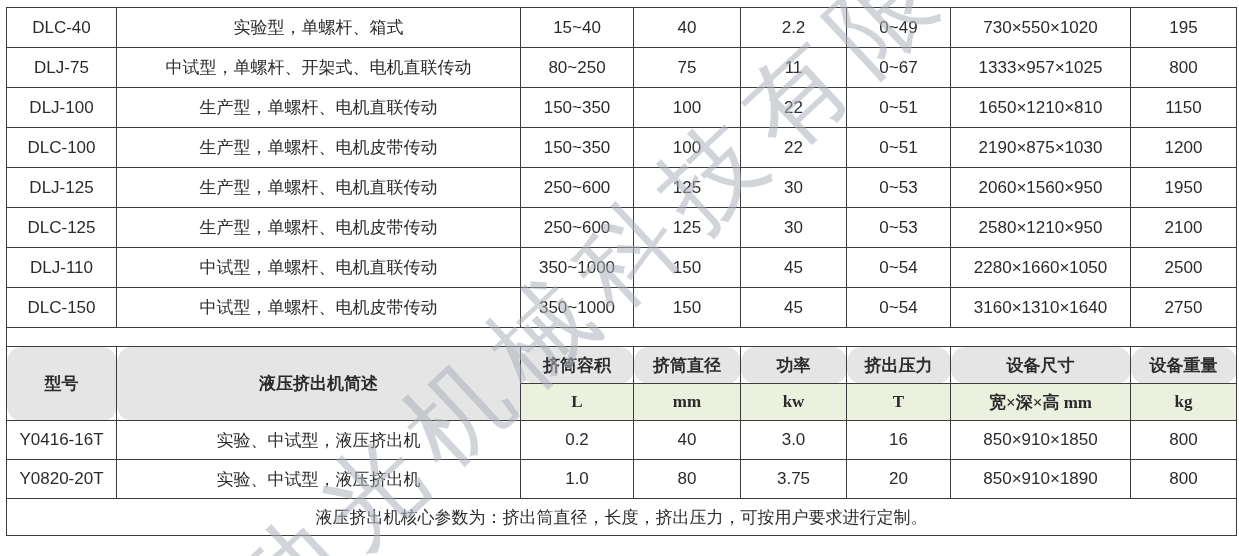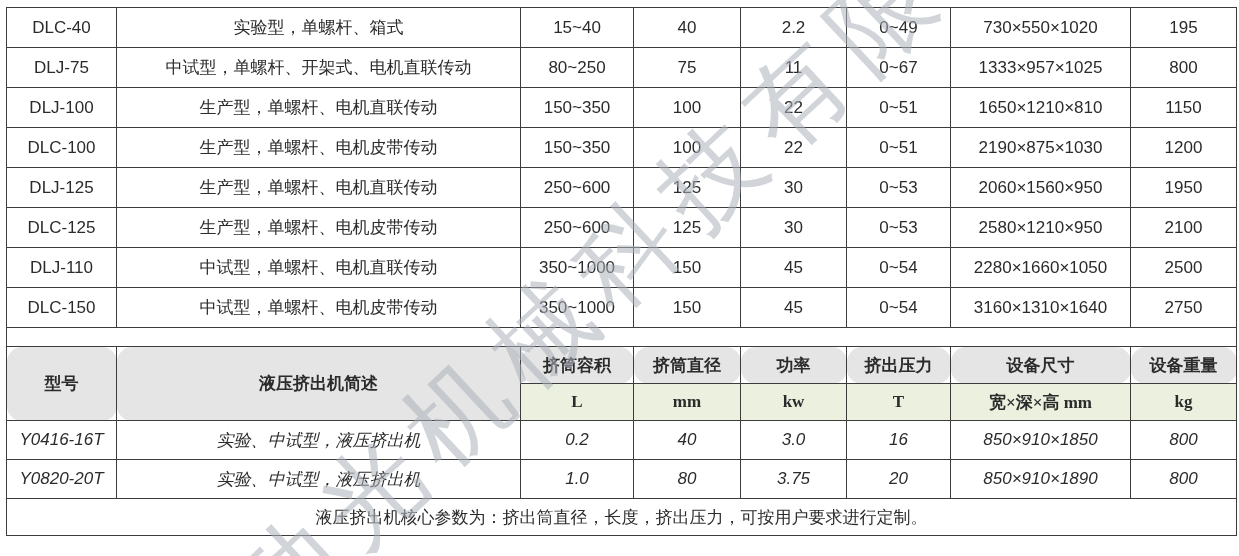--- a/index.html
+++ b/index.html
@@ -27,21 +27,21 @@
     padding: 0 2px;
     background: #ffffff;
     overflow: hidden;
     white-space: nowrap;
   }
   tr.t1-row td { height: 40px; }
   tr.gap-row td { height: 19px; background: #ffffff; }
   tr.hdr td { background: #e5e5e5; font-weight: bold; height: 37px; border-radius: 15px; }
   tr.unit-row td { background: #ebf1de; font-weight: bold; height: 37px;
                    font-family: "Liberation Serif", "DejaVu Serif", serif; font-size: 17px; }
-  tr.t2-row td { height: 39px; font-style: italic; }
+  tr.t2-row td { height: 39px; }
   tr.footer-row td { height: 37px; text-align: center; }
 
   .watermark {
     position: absolute;
     left: 250px; top: 555px;
     font-size: 100px;
     line-height: 1;
     letter-spacing: 16px;
     white-space: nowrap;
     color: rgba(172, 176, 185, 0.55);

